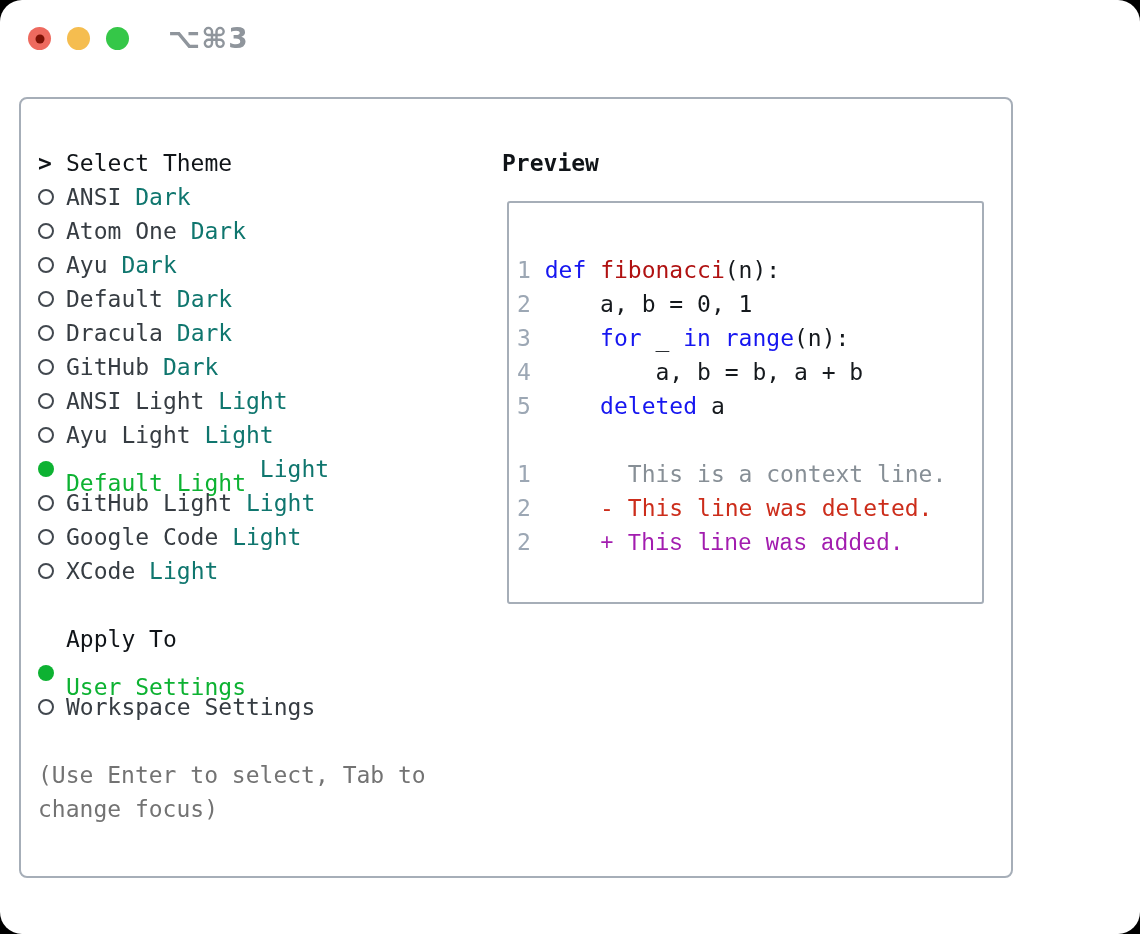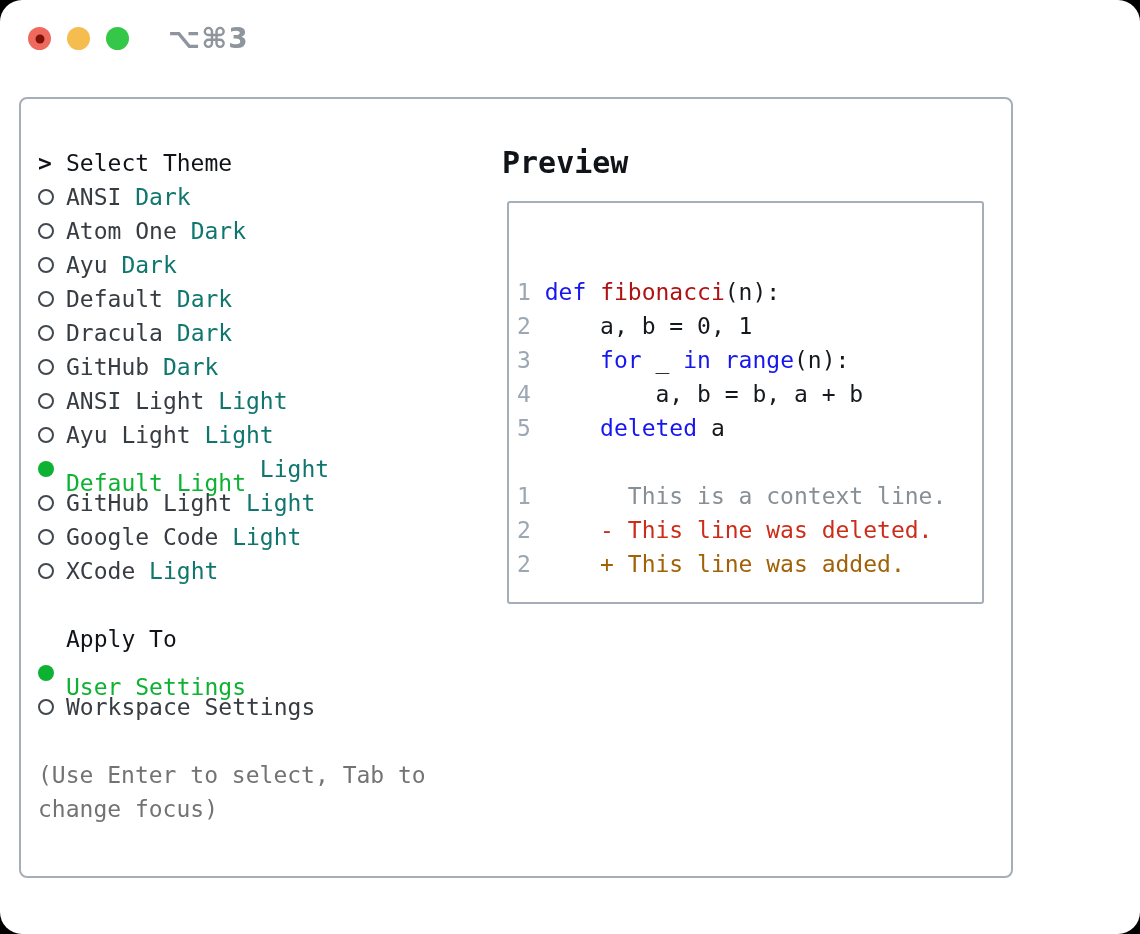--- a/index.html
+++ b/index.html
@@ -35,34 +35,34 @@
   .prefix { color:#101418; font-weight:bold; }
   .circle { width:16px; height:16px; border-radius:50%; border:2.5px solid #42484f; }
   .circle.sel { border:none; background:#0db232; }
   .hdr { color:#101418; font-weight:normal; }
   .tname { color:#363c42; }
   .tname.sel { color:#0db232;margin-top:27px; }
   .tvariant { color:#0f766e; }
   .hint-row { height:34px; line-height:34px; color:#737373; white-space:pre; }
   
   .preview-title { position:absolute; left:481px; top:47px; height:34px; line-height:34px;
-    font-size:30px; font-weight:bold; color:#101418; }
+    font-size:23px; font-weight:bold; color:#101418; }
   .preview-box {
     position:absolute; left:486px; top:102px; width:477px; height:403px;
     border:2px solid #a6aeb8; border-radius:3px; background:#fff;
-    padding:72px 4px 0 8px; overflow:hidden;
+    padding:50px 4px 0 8px; overflow:hidden;
   }
   .pline { height:34px; line-height:34px; font-size:23px; white-space:pre; }
   .lnum  { color:#9ca7b4; }
   .c-kw  { color:#1616f0; }
   .c-fn  { color:#b01111; }
   .c-pl  { color:#15191d; }
   .c-ctx { color:#878f96; }
   .c-del { color:#cc2d1b; }
-  .c-add { color:#a16207; }
+  .c-add { color:#a21caf;font-family:Liberation Mono, monospace; }
 </style>
 </head>
 <body>
 
 <div class="window">
 
   <div class="titlebar">
     <div class="light red">
       <div class="dot"></div>
     </div>

